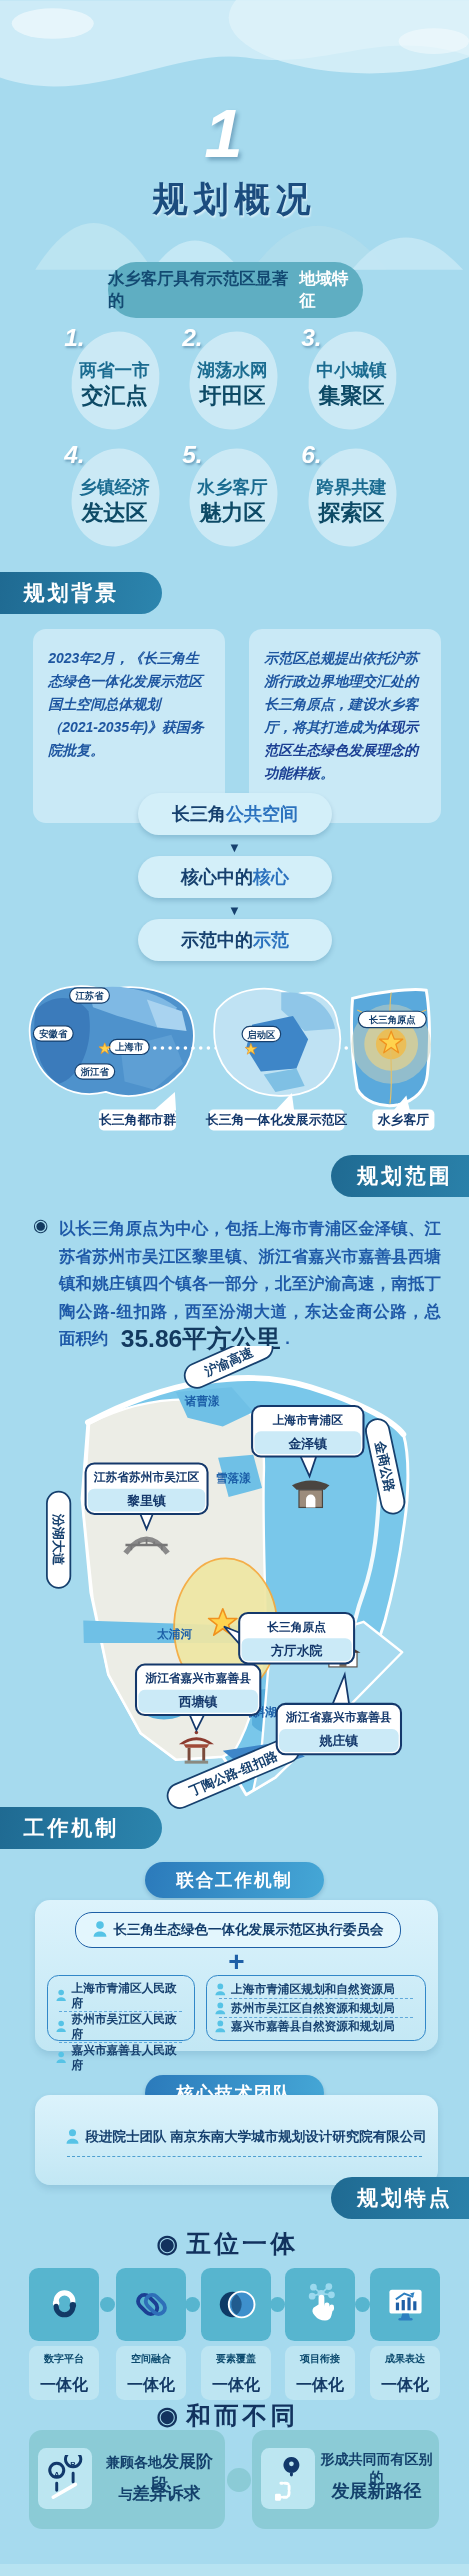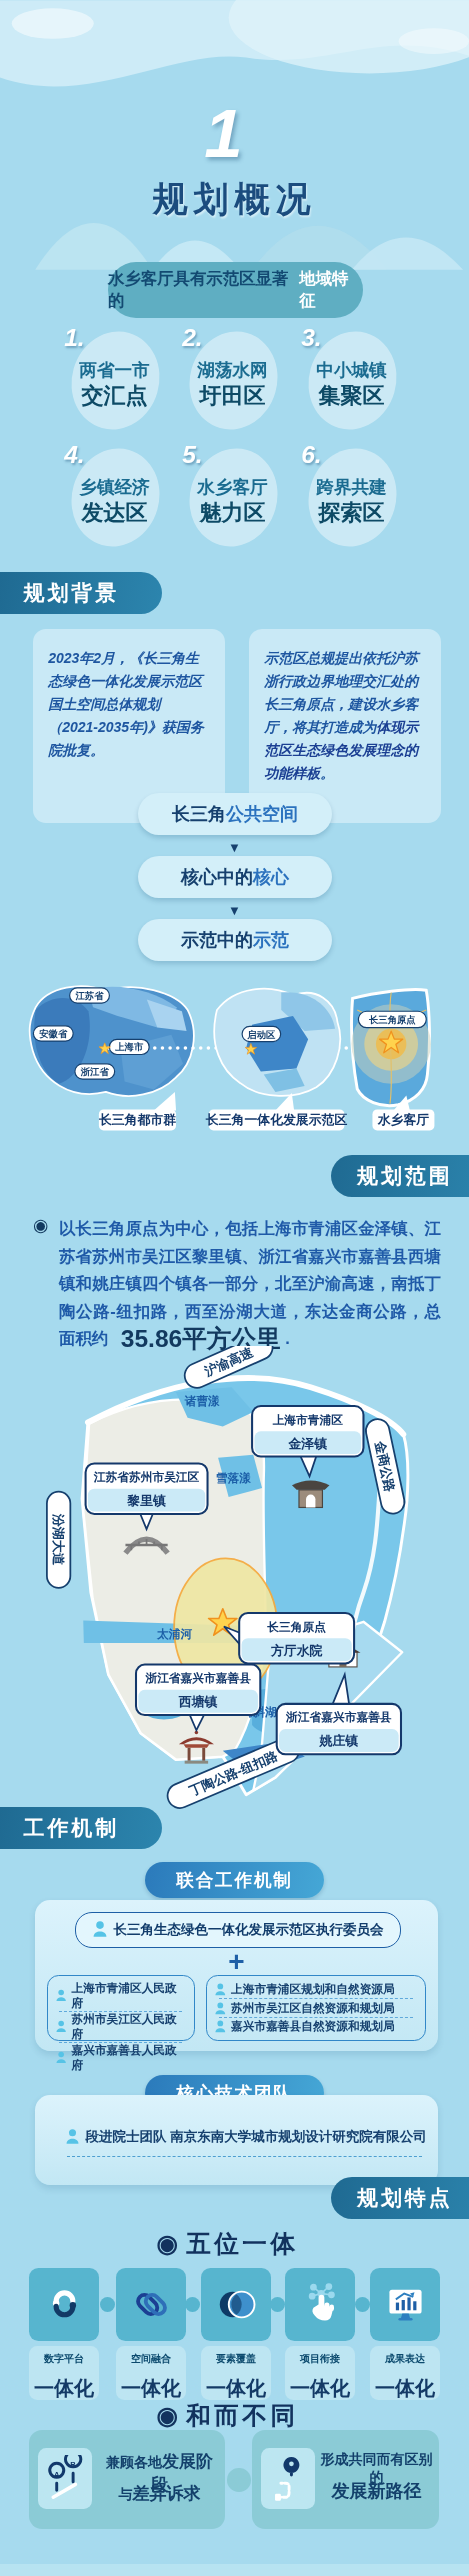--- a/index.html
+++ b/index.html
@@ -65,21 +65,21 @@
   #core-dash{left:32px;top:61px;width:355px;border-top:1.2px dashed #4E9FD0;}
   
   .big-heading{left:14px;width:427px;text-align:center;font-size:24.6px;font-weight:900;color:#12325E;
     letter-spacing:3.5px;}
   .big-heading .dot{letter-spacing:8.2px;}
   .puz-sq{top:2268px;width:70px;height:73px;background:#57B5CF;border-radius:9.4px;
     display:flex;align-items:center;justify-content:center;}
   .puz-knob{top:2297px;width:15.2px;height:15.2px;border-radius:50%;background:#57B5CF;}
   .puz-label{top:2346px;width:70px;height:54px;background:#BDE5F2;border-radius:8.2px;}
   .puz-l1{left:0;top:5.9px;width:100%;text-align:center;font-size:10px;font-weight:900;color:#0c4a6e;}
-  .puz-l2{left:0;top:29px;width:100%;text-align:center;font-size:20px;font-weight:900;color:#143A66;}
+  .puz-l2{left:0;top:29px;width:100%;text-align:center;font-size:16px;font-weight:900;color:#143A66;}
   .harm-card{top:2430px;height:99px;background:#8BCBD6;border-radius:13px;}
   .harm-tile{left:9.4px;top:17.6px;width:54px;height:61px;background:#BCE6F1;border-radius:8.2px;
     display:flex;align-items:center;justify-content:center;}
   .harm-text{color:#13406B;}
   .ht-reg{font-size:14px;font-weight:600;} .ht-em{font-size:17px;font-weight:900;}
   #footer-band{left:0;top:2564px;width:469px;height:11.7px;background:#B7E3F1;}
   svg text{font-family:"Liberation Sans",sans-serif;}
   .map-water-label{font-size:20px;font-weight:800;fill:#1C5FA8;}
   .bubble-t1{font-size:20px;font-weight:800;fill:#14386B;text-anchor:middle;}
   .bubble-t2{font-size:22px;font-weight:800;fill:#14386B;text-anchor:middle;}

